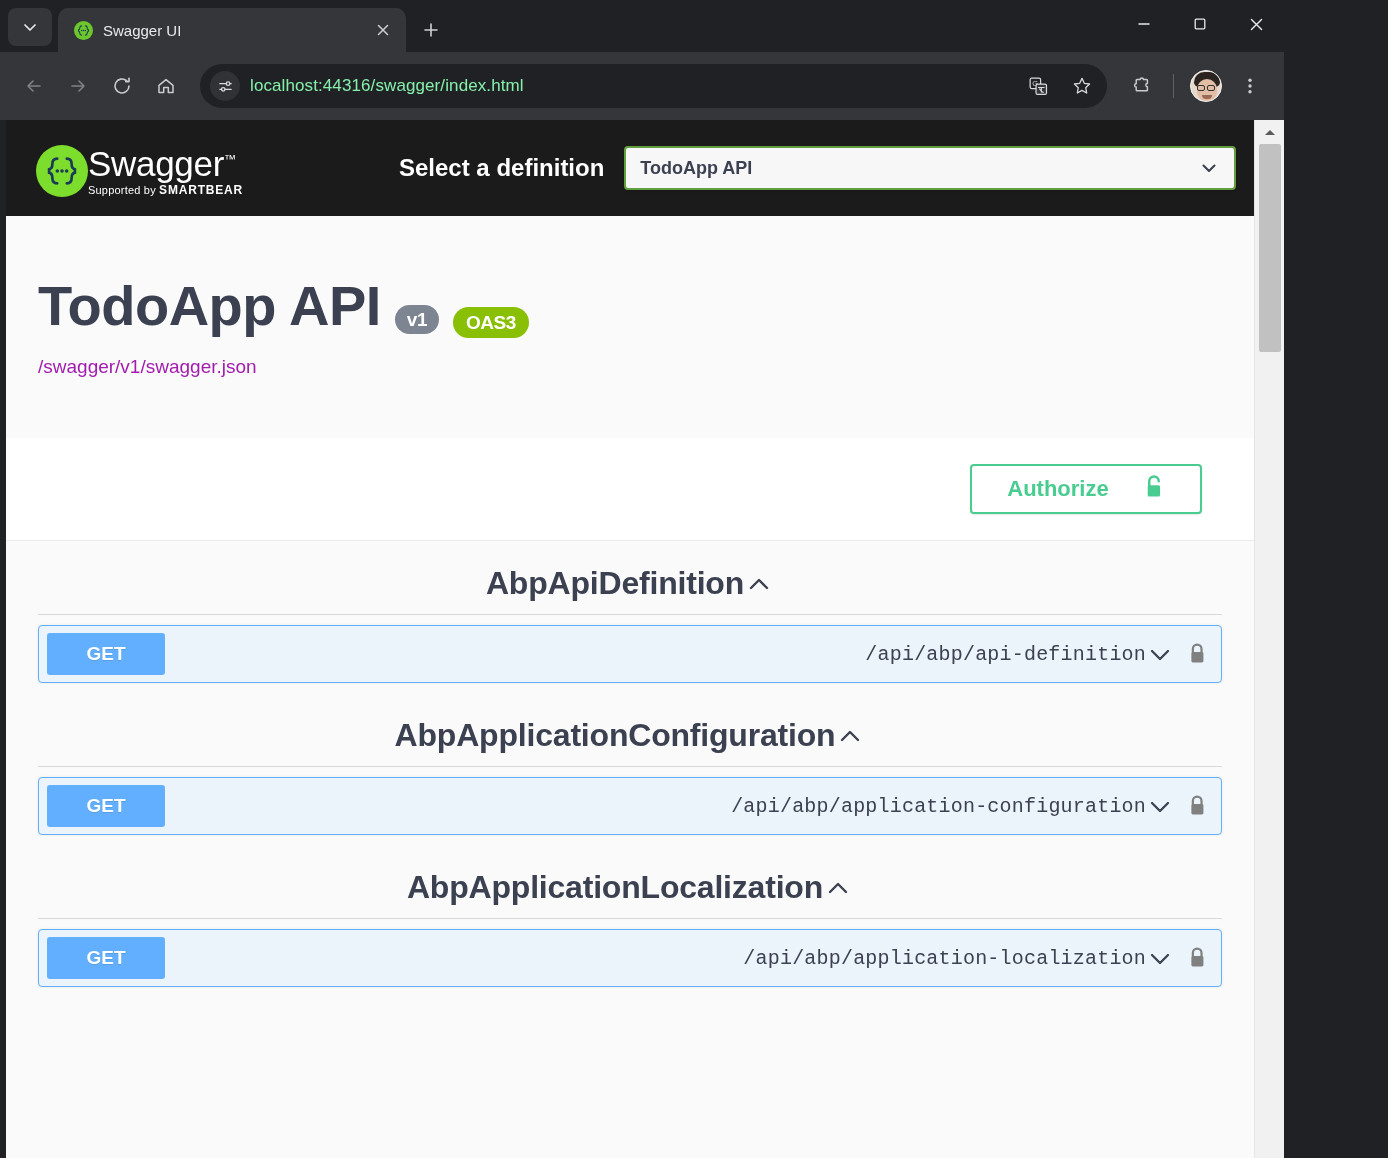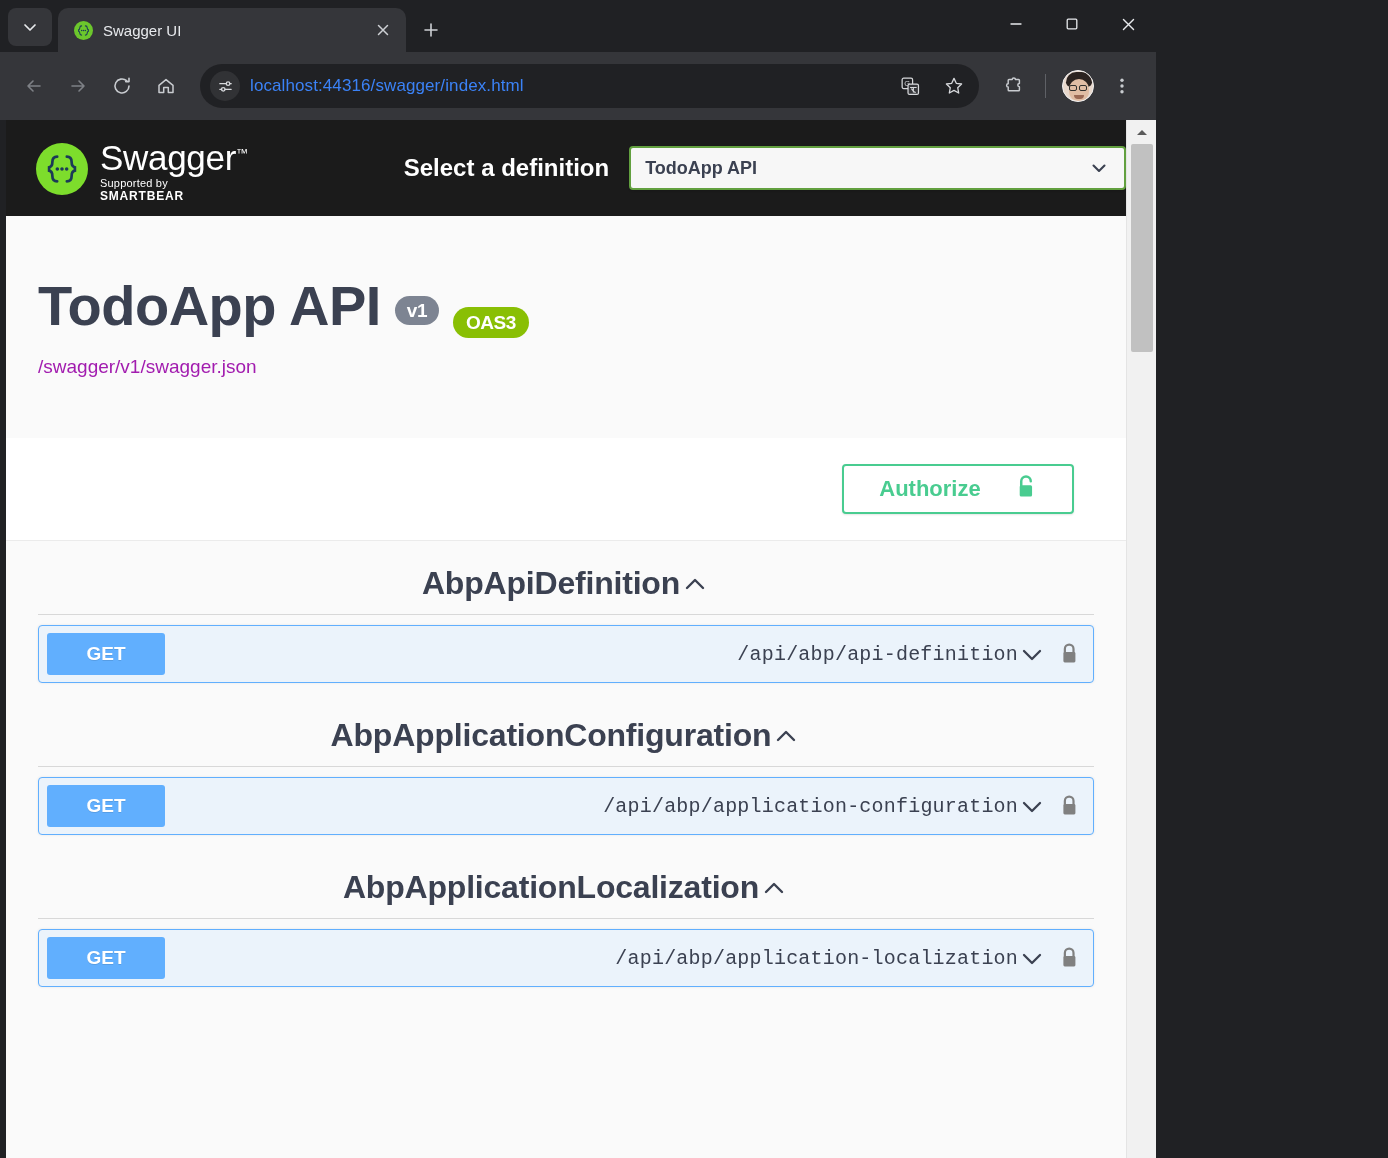--- a/index.html
+++ b/index.html
@@ -4,21 +4,21 @@
 <style>
   * { box-sizing: border-box; margin: 0; padding: 0; }
   html, body {
     width: 1388px; height: 1158px;
     overflow: hidden;
     font-family: "Liberation Sans", sans-serif;
     background: #202124;
   }
 
   
-  .browser { width: 1156px; height: 1158px; display: flex; flex-direction: column; background: #202124; }
+  .browser { width: 1284px; height: 1158px; display: flex; flex-direction: column; background: #202124; }
 
   
   .tabstrip {
     height: 52px; background: #202124;
     display: flex; align-items: flex-end; position: relative; flex: 0 0 52px;
   }
   .tablist-btn {
     width: 44px; height: 38px; margin: 0 6px 6px 8px;
     background: #35363a; border-radius: 8px;
     display: flex; align-items: center; justify-content: center;
@@ -72,21 +72,21 @@
     flex: 1; height: 44px; background: #202124; border-radius: 22px;
     display: flex; align-items: center; padding: 0 8px 0 10px; margin: 0 10px;
     gap: 10px; min-width: 0;
   }
   .site-chip {
     width: 30px; height: 30px; border-radius: 50%; background: #313235;
     display: flex; align-items: center; justify-content: center; flex: 0 0 30px;
     color: #d7d9dc; cursor: pointer;
   }
   .url {
-    color: #3b82f6; font-size: 17px; flex: 1;
+    color: #86efac; font-size: 17px; flex: 1;
     white-space: nowrap; overflow: hidden; text-overflow: ellipsis;
     letter-spacing: .1px;
   }
   .omni-icon {
     width: 34px; height: 34px; border-radius: 50%;
     display: flex; align-items: center; justify-content: center;
     color: #d7d9dc; cursor: pointer; flex: 0 0 34px;
   }
   .tb-sep { width: 1px; height: 24px; background: #5f6166; margin: 0 8px; }
   .avatar {
@@ -102,21 +102,21 @@
 
   
   .viewport { flex: 1; display: flex; background: #ffffff; position: relative; border-left: 6px solid #202124; }
   .page { flex: 1; overflow: hidden; background: #fafafa; position: relative; }
 
   
   .swagger-topbar {
     background: #1b1b1b; height: 96px;
     display: flex; align-items: center; padding: 0 0 0 30px;
   }
-  .logo-wrap { display: flex; align-items: center; gap: 12px; }
+  .logo-wrap { display: flex; align-items: flex-end; }
   .logo-circle {
     width: 52px; height: 52px; border-radius: 50%; background: #7ddd2c;
     display: flex; align-items: center; justify-content: center; flex: 0 0 52px;
     margin-top: 2px;
   }
   .logo-text { display: flex; flex-direction: column; padding-top: 2px; }
   .logo-name { color: #fff; font-size: 35px; line-height: 36px; font-weight: 400; letter-spacing: -0.3px; }
   .logo-name sup { font-size: 12px; vertical-align: super; }
   .logo-sub { color: #ffffff; font-size: 11px; margin-top: 1px; letter-spacing: .2px; }
   .logo-sub b { font-weight: 700; letter-spacing: .8px; font-size: 12px; }
@@ -135,21 +135,21 @@
 
   
   .info-block { background: #fafafa; padding: 62px 0 60px 32px; }
   .api-title {
     display: flex; align-items: center; gap: 14px;
     font-size: 56px; font-weight: 700; color: #3b4151; line-height: 1;
     letter-spacing: -0.5px;
   }
   .badge-version {
     background: #7d8492; color: #fff; font-size: 19px; font-weight: 700;
-    border-radius: 57px; padding: 5px 12px; line-height: 1; position: relative; top: 4px;
+    border-radius: 57px; padding: 5px 12px; line-height: 1; position: relative; top: 13px;
   }
   .badge-oas {
     background: #89bf04; color: #fff; font-size: 19px; font-weight: 700;
     border-radius: 57px; padding: 6px 13px; line-height: 1; position: relative; top: 16px;
   }
   .api-url {
     display: block; margin-top: 22px; color: #a21caf;
     font-size: 19px; text-decoration: none; cursor: pointer;
   }
 

